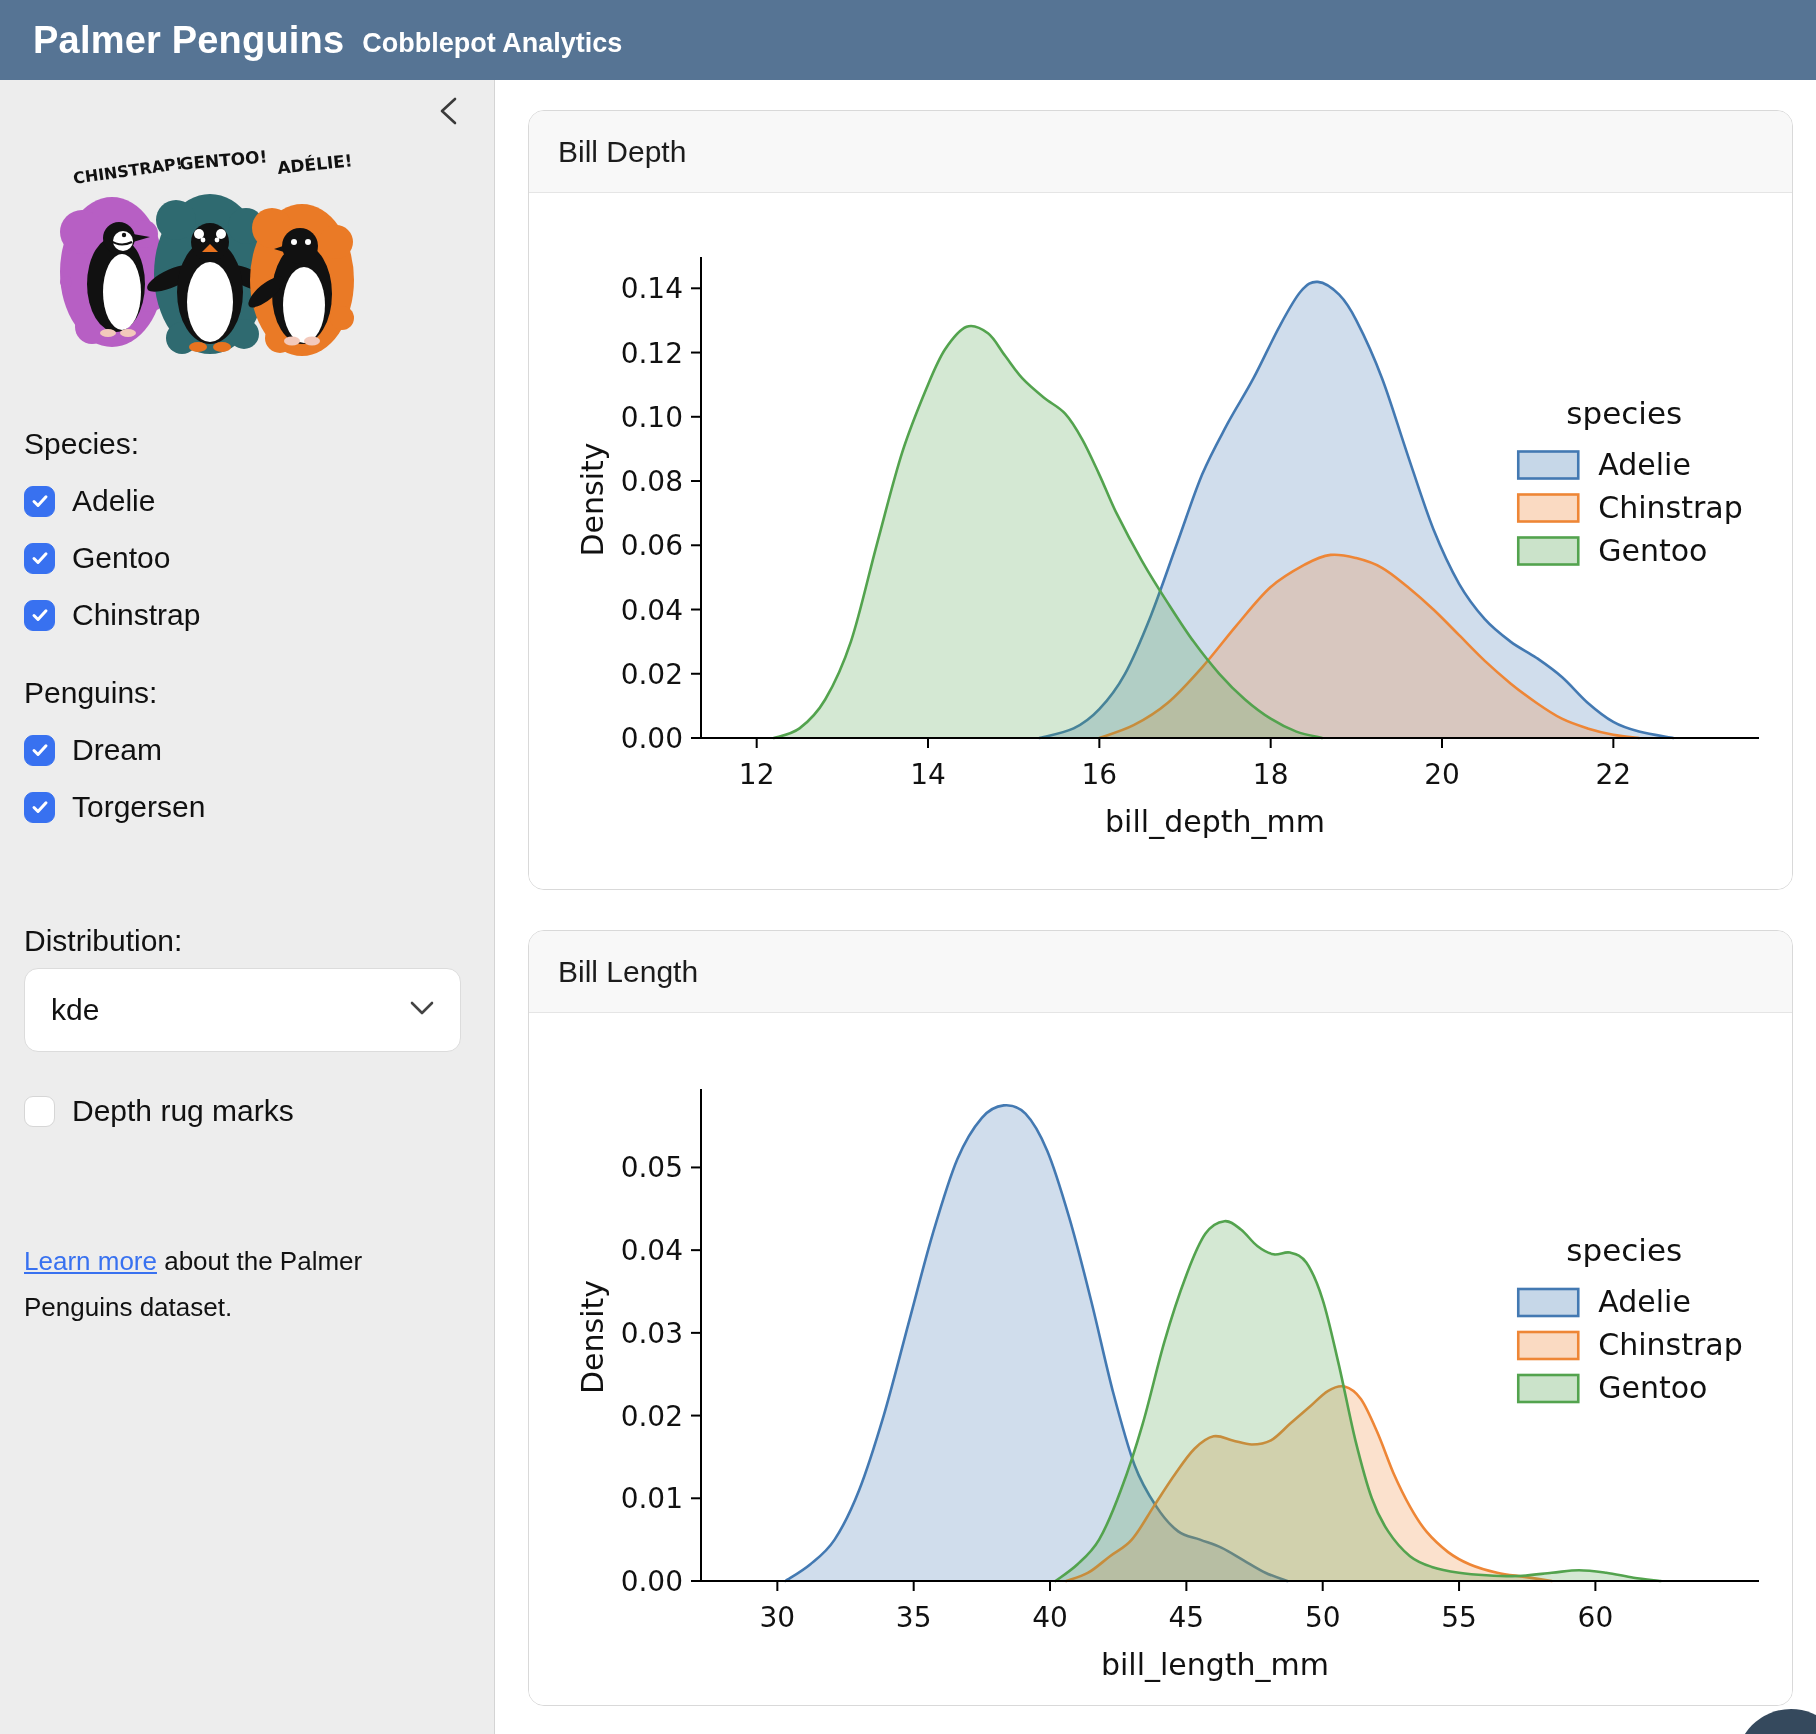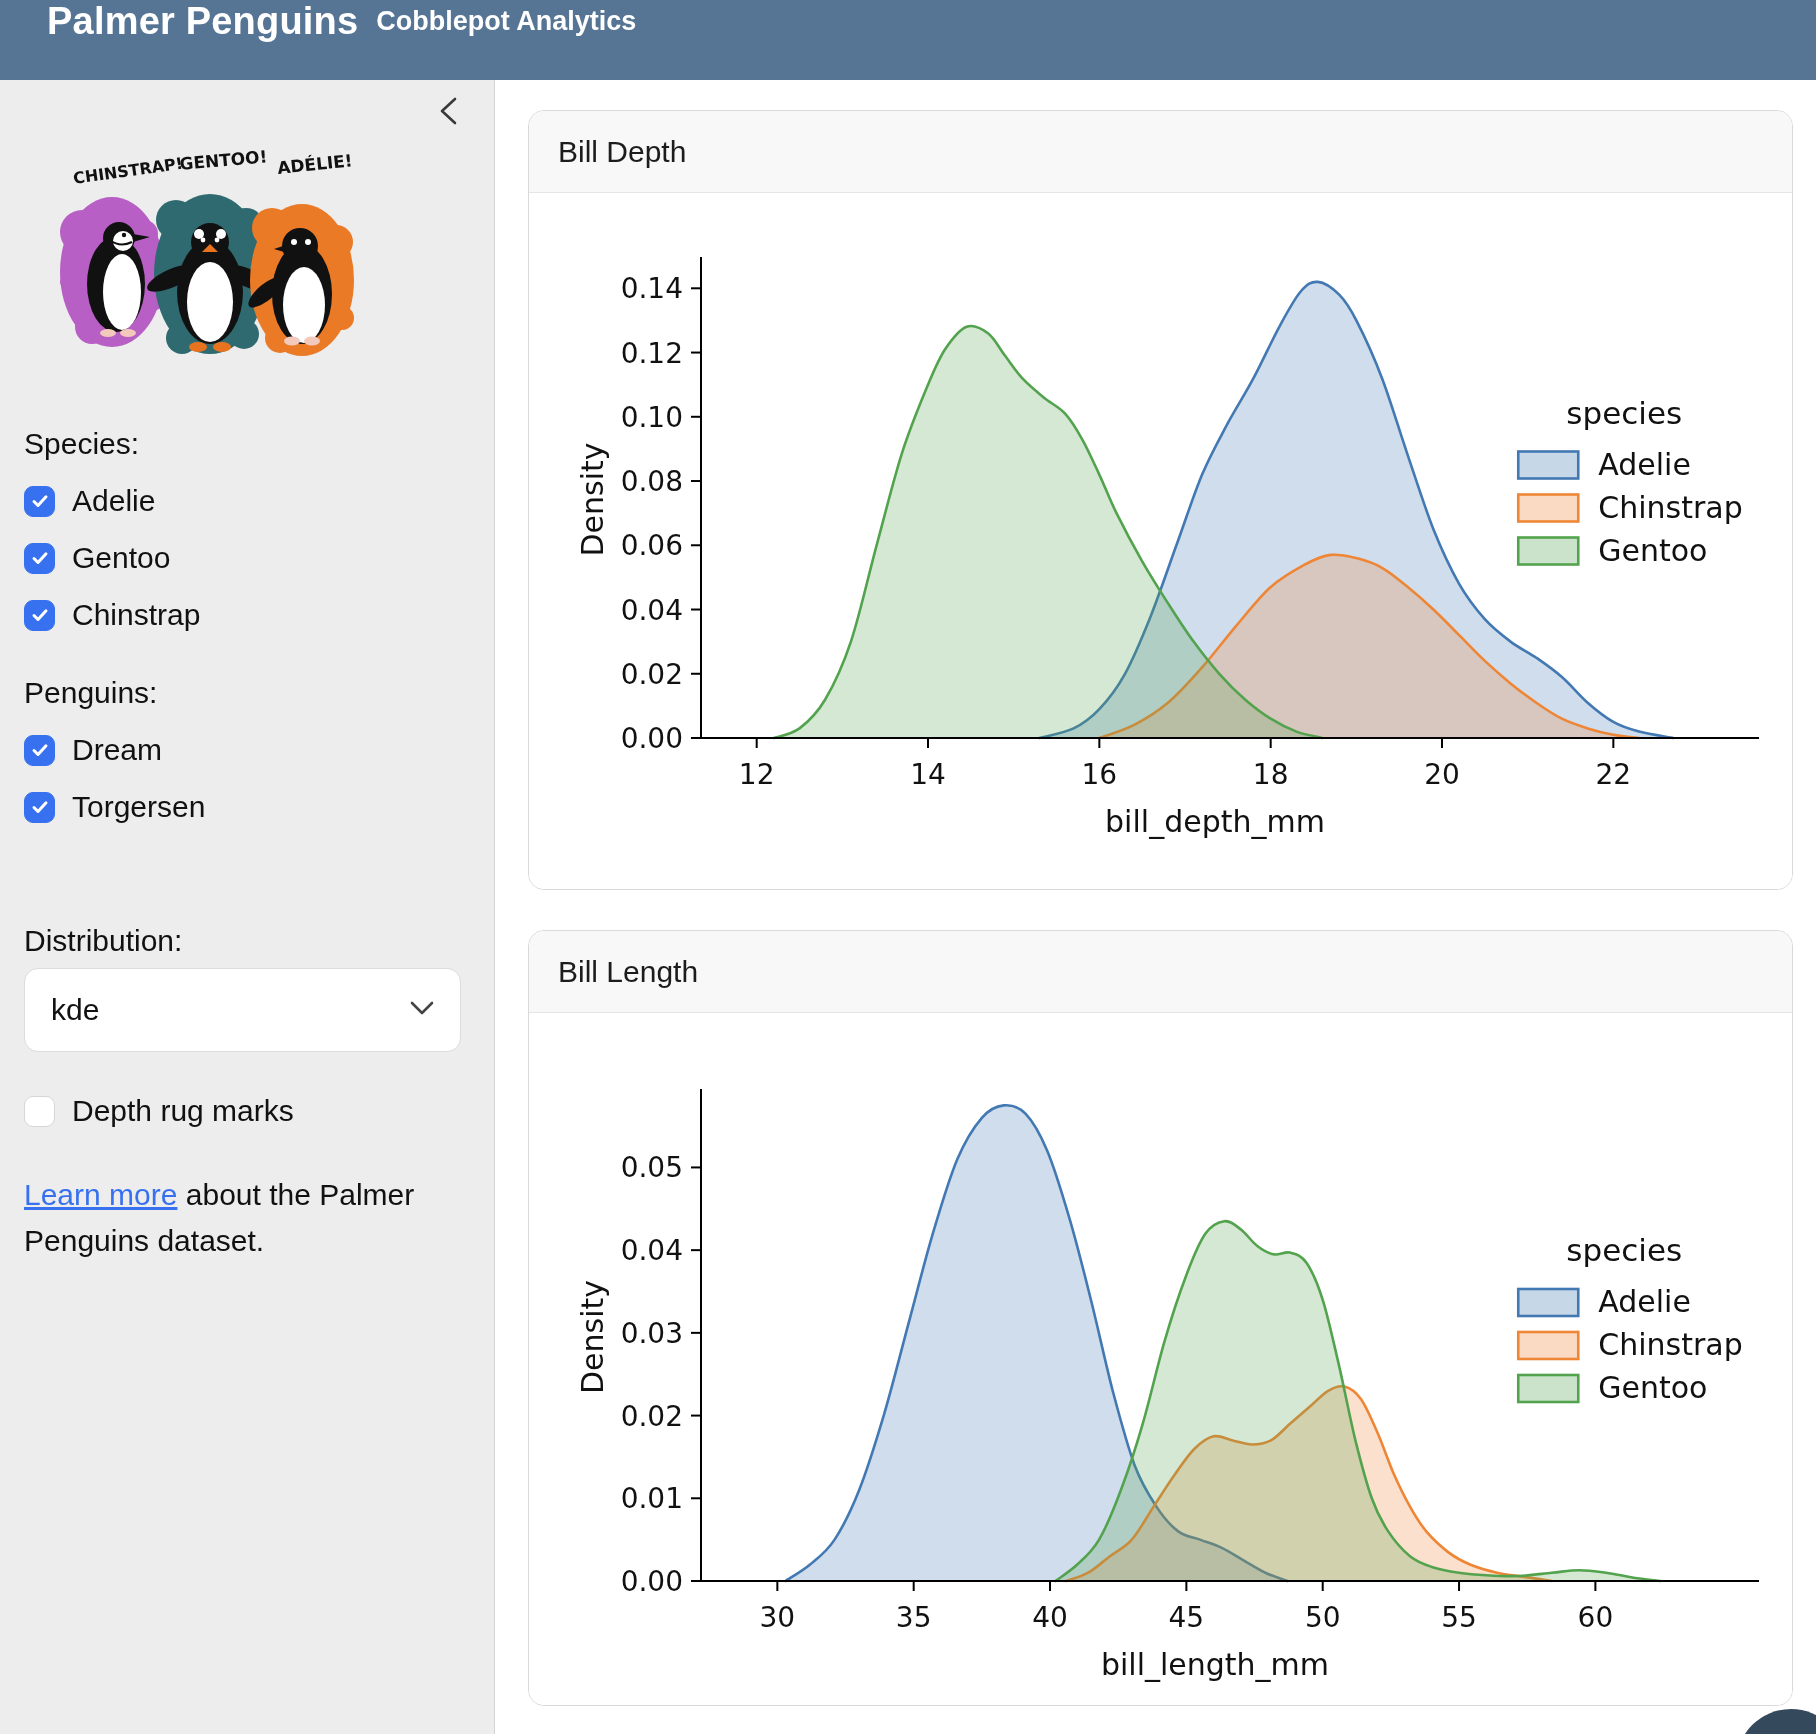--- a/index.html
+++ b/index.html
@@ -1,22 +1,22 @@
 <!DOCTYPE html>
 <html><head>
 <meta charset="utf-8">
 <style>
   * { margin:0; padding:0; box-sizing:border-box; }
   html,body { width:1816px; height:1734px; overflow:hidden; background:#fff;
     font-family:"Liberation Sans", sans-serif; }
   body { position:relative; }
 
   
-  .app-header { height:80px; background:#567494; display:flex; 
-    padding-left:47px; color:#fff; }
+  .app-header { height:80px; background:#567494; display:flex; align-items:center;
+    padding-left:33px; color:#fff; }
   .app-title { font-size:38px; font-weight:600; letter-spacing:.2px; }
   .app-subtitle { font-size:27px; font-weight:700; margin-left:18px; margin-top:6px; }
 
   
   .layout { display:flex; height:1654px; }
   .sidebar { width:495px; background:#ededed; border-right:1px solid #d4d4d4;
     padding:0 30px 0 24px; position:relative; flex:none; }
   .main { flex:1; background:#fff; padding:30px 30px 24px 33px; }
 
   
@@ -31,21 +31,21 @@
   .checkbox svg { display:none; }
   .checkbox.checked svg { display:block; }
   .check-label { font-size:30px; color:#111; margin-left:17px; }
   .islands-label { margin-top:44px; }
   .dist-label { margin-top:100px; }
   .select-box { margin-top:10px; width:437px; height:84px; background:#fff;
     border:1.5px solid #dcdcdc; border-radius:14px; display:flex; align-items:center;
     padding:0 24px 0 26px; cursor:pointer; }
   .select-value { font-size:30px; color:#111; flex:1; }
   .rug-row { margin-top:42px; }
-  .side-footer { margin-top:44px; font-size:30px; color:#111; line-height:46px; width:452px; }
+  .side-footer { margin-top:110px; font-size:26px; color:#111; line-height:46px; width:452px; }
   .side-footer a { color:#3871f0; text-decoration:underline; cursor:pointer; }
 
   
   .card { border:1.5px solid #d9d9d9; border-radius:16px; background:#fff; overflow:hidden; }
   .card + .card { margin-top:40px; }
   .card-header { height:82px; background:#f8f8f8; border-bottom:1.5px solid #e5e5e5;
     display:flex; align-items:center; padding-left:29px; }
   .card-title { font-size:30px; color:#1c1c1c; }
   .card-body { position:relative; background:#fff; }
   .card-body svg.plot { display:block; }

